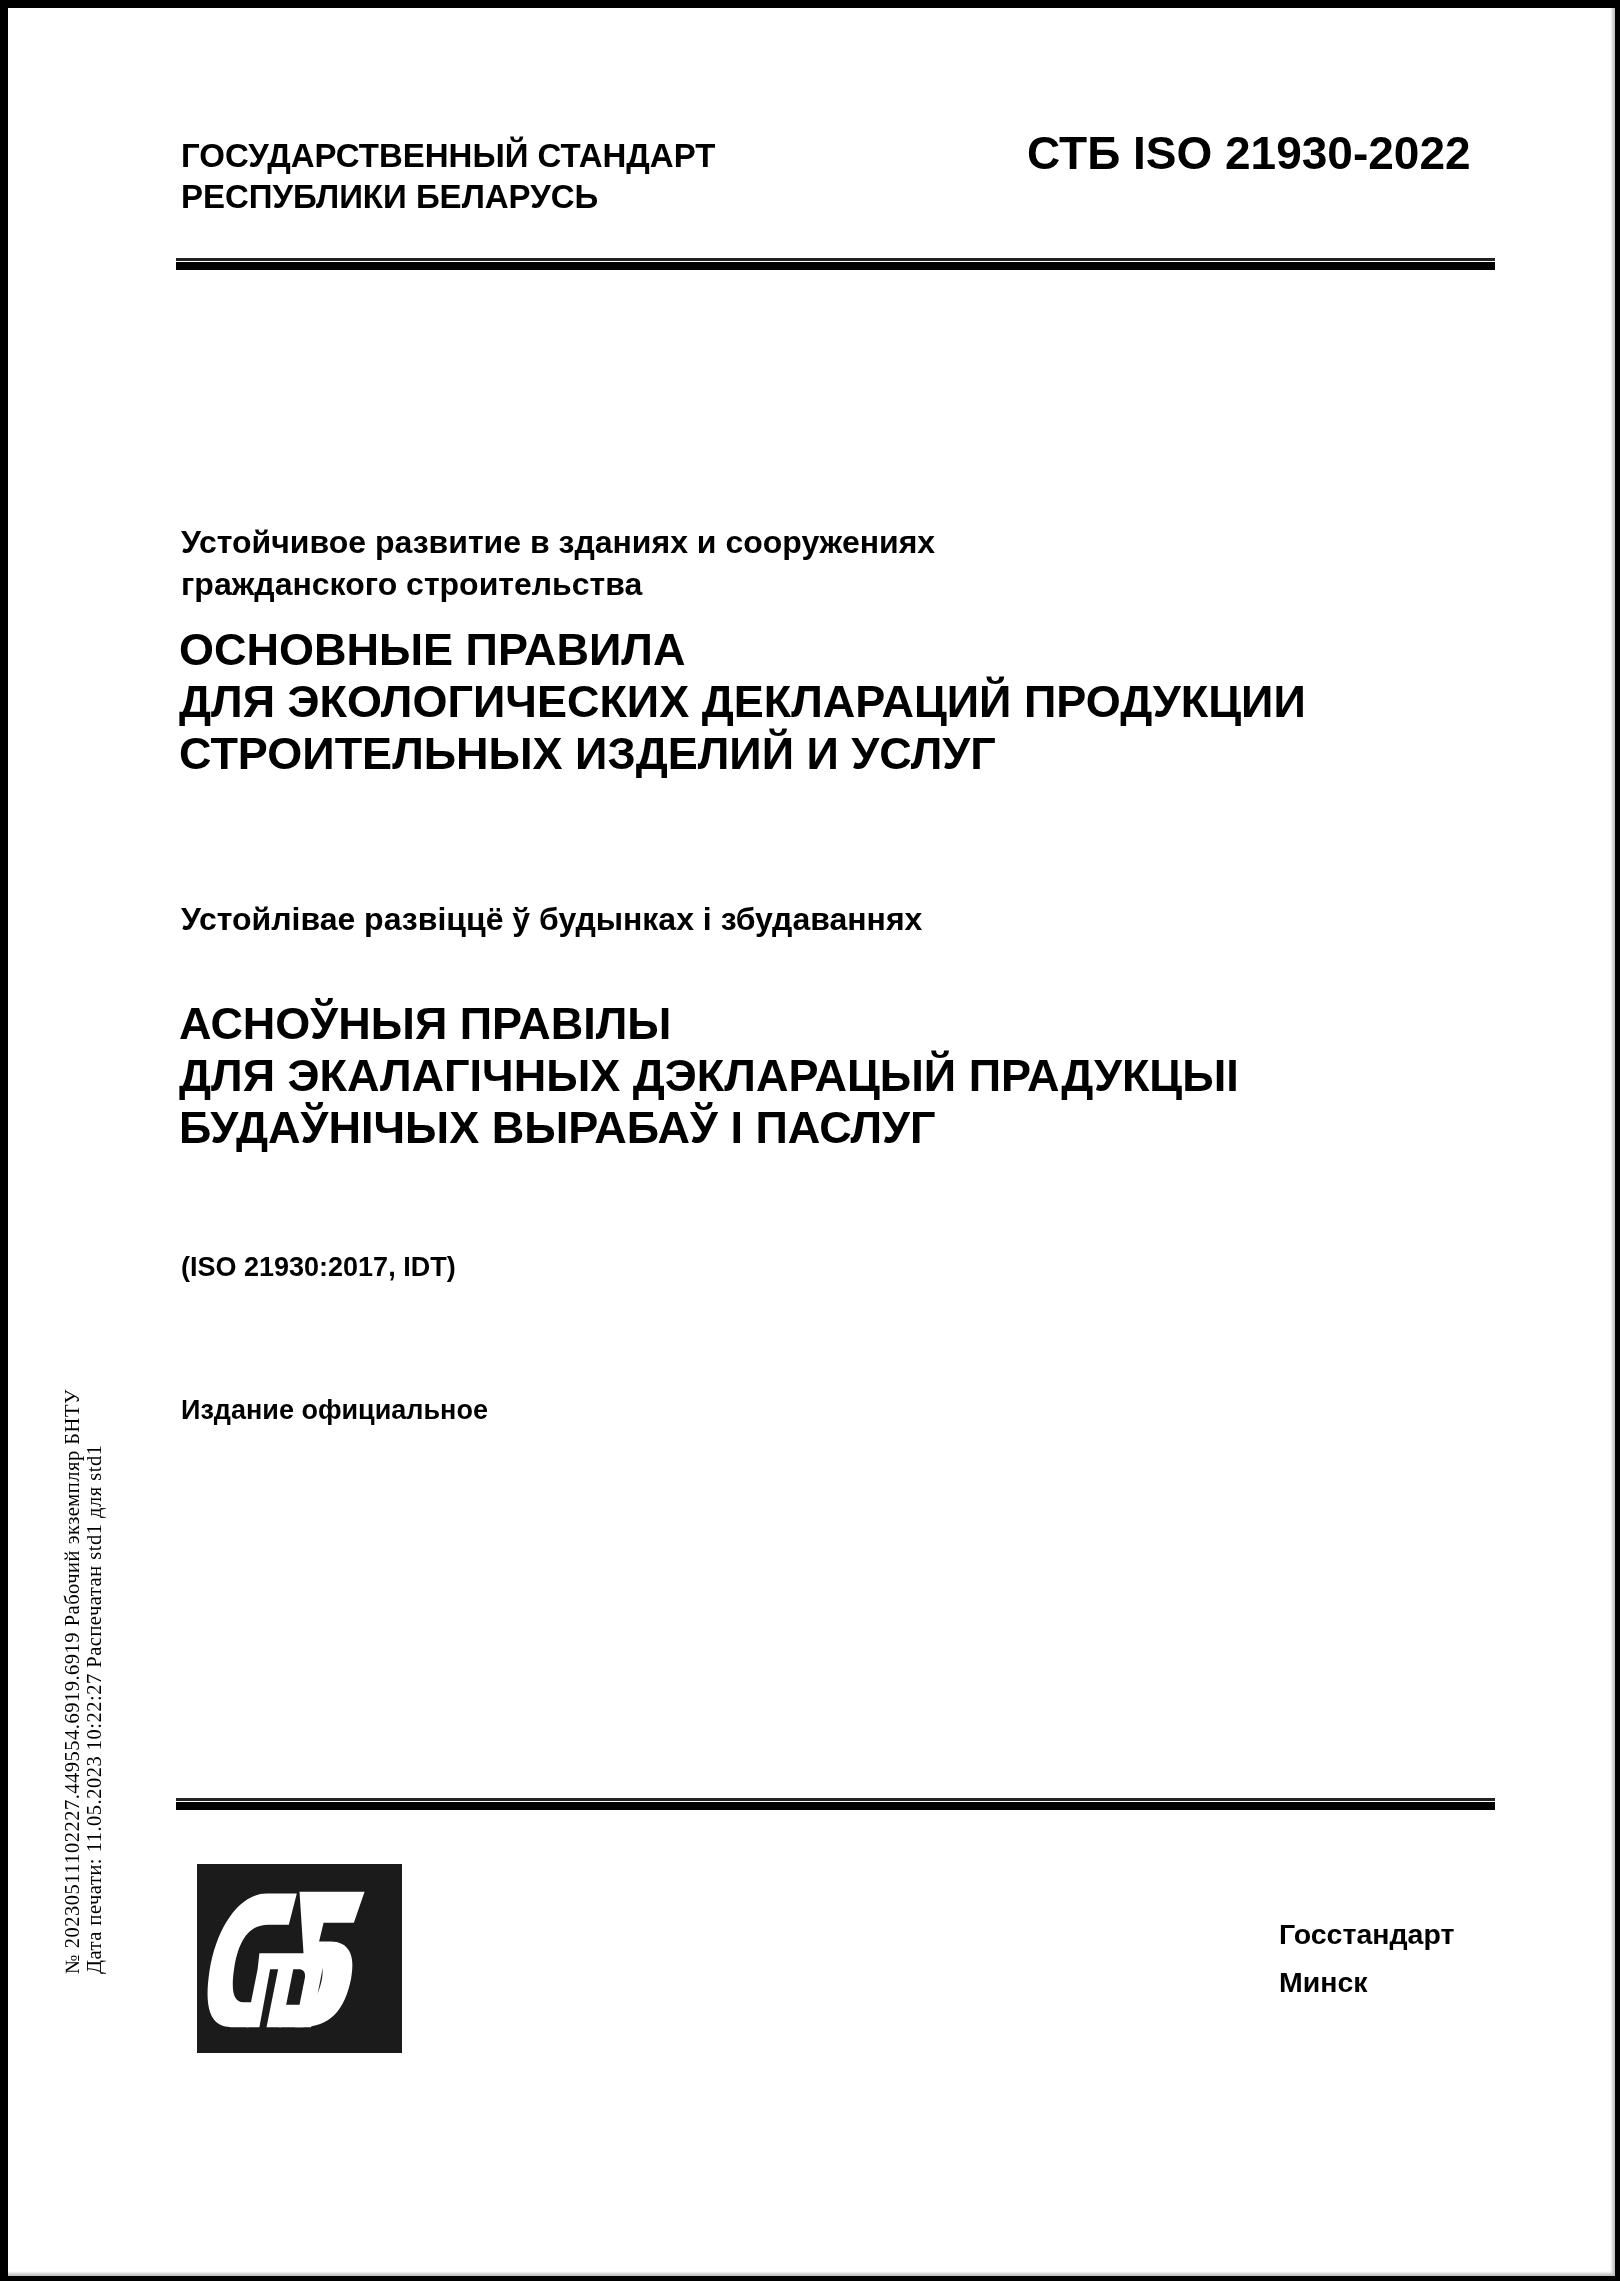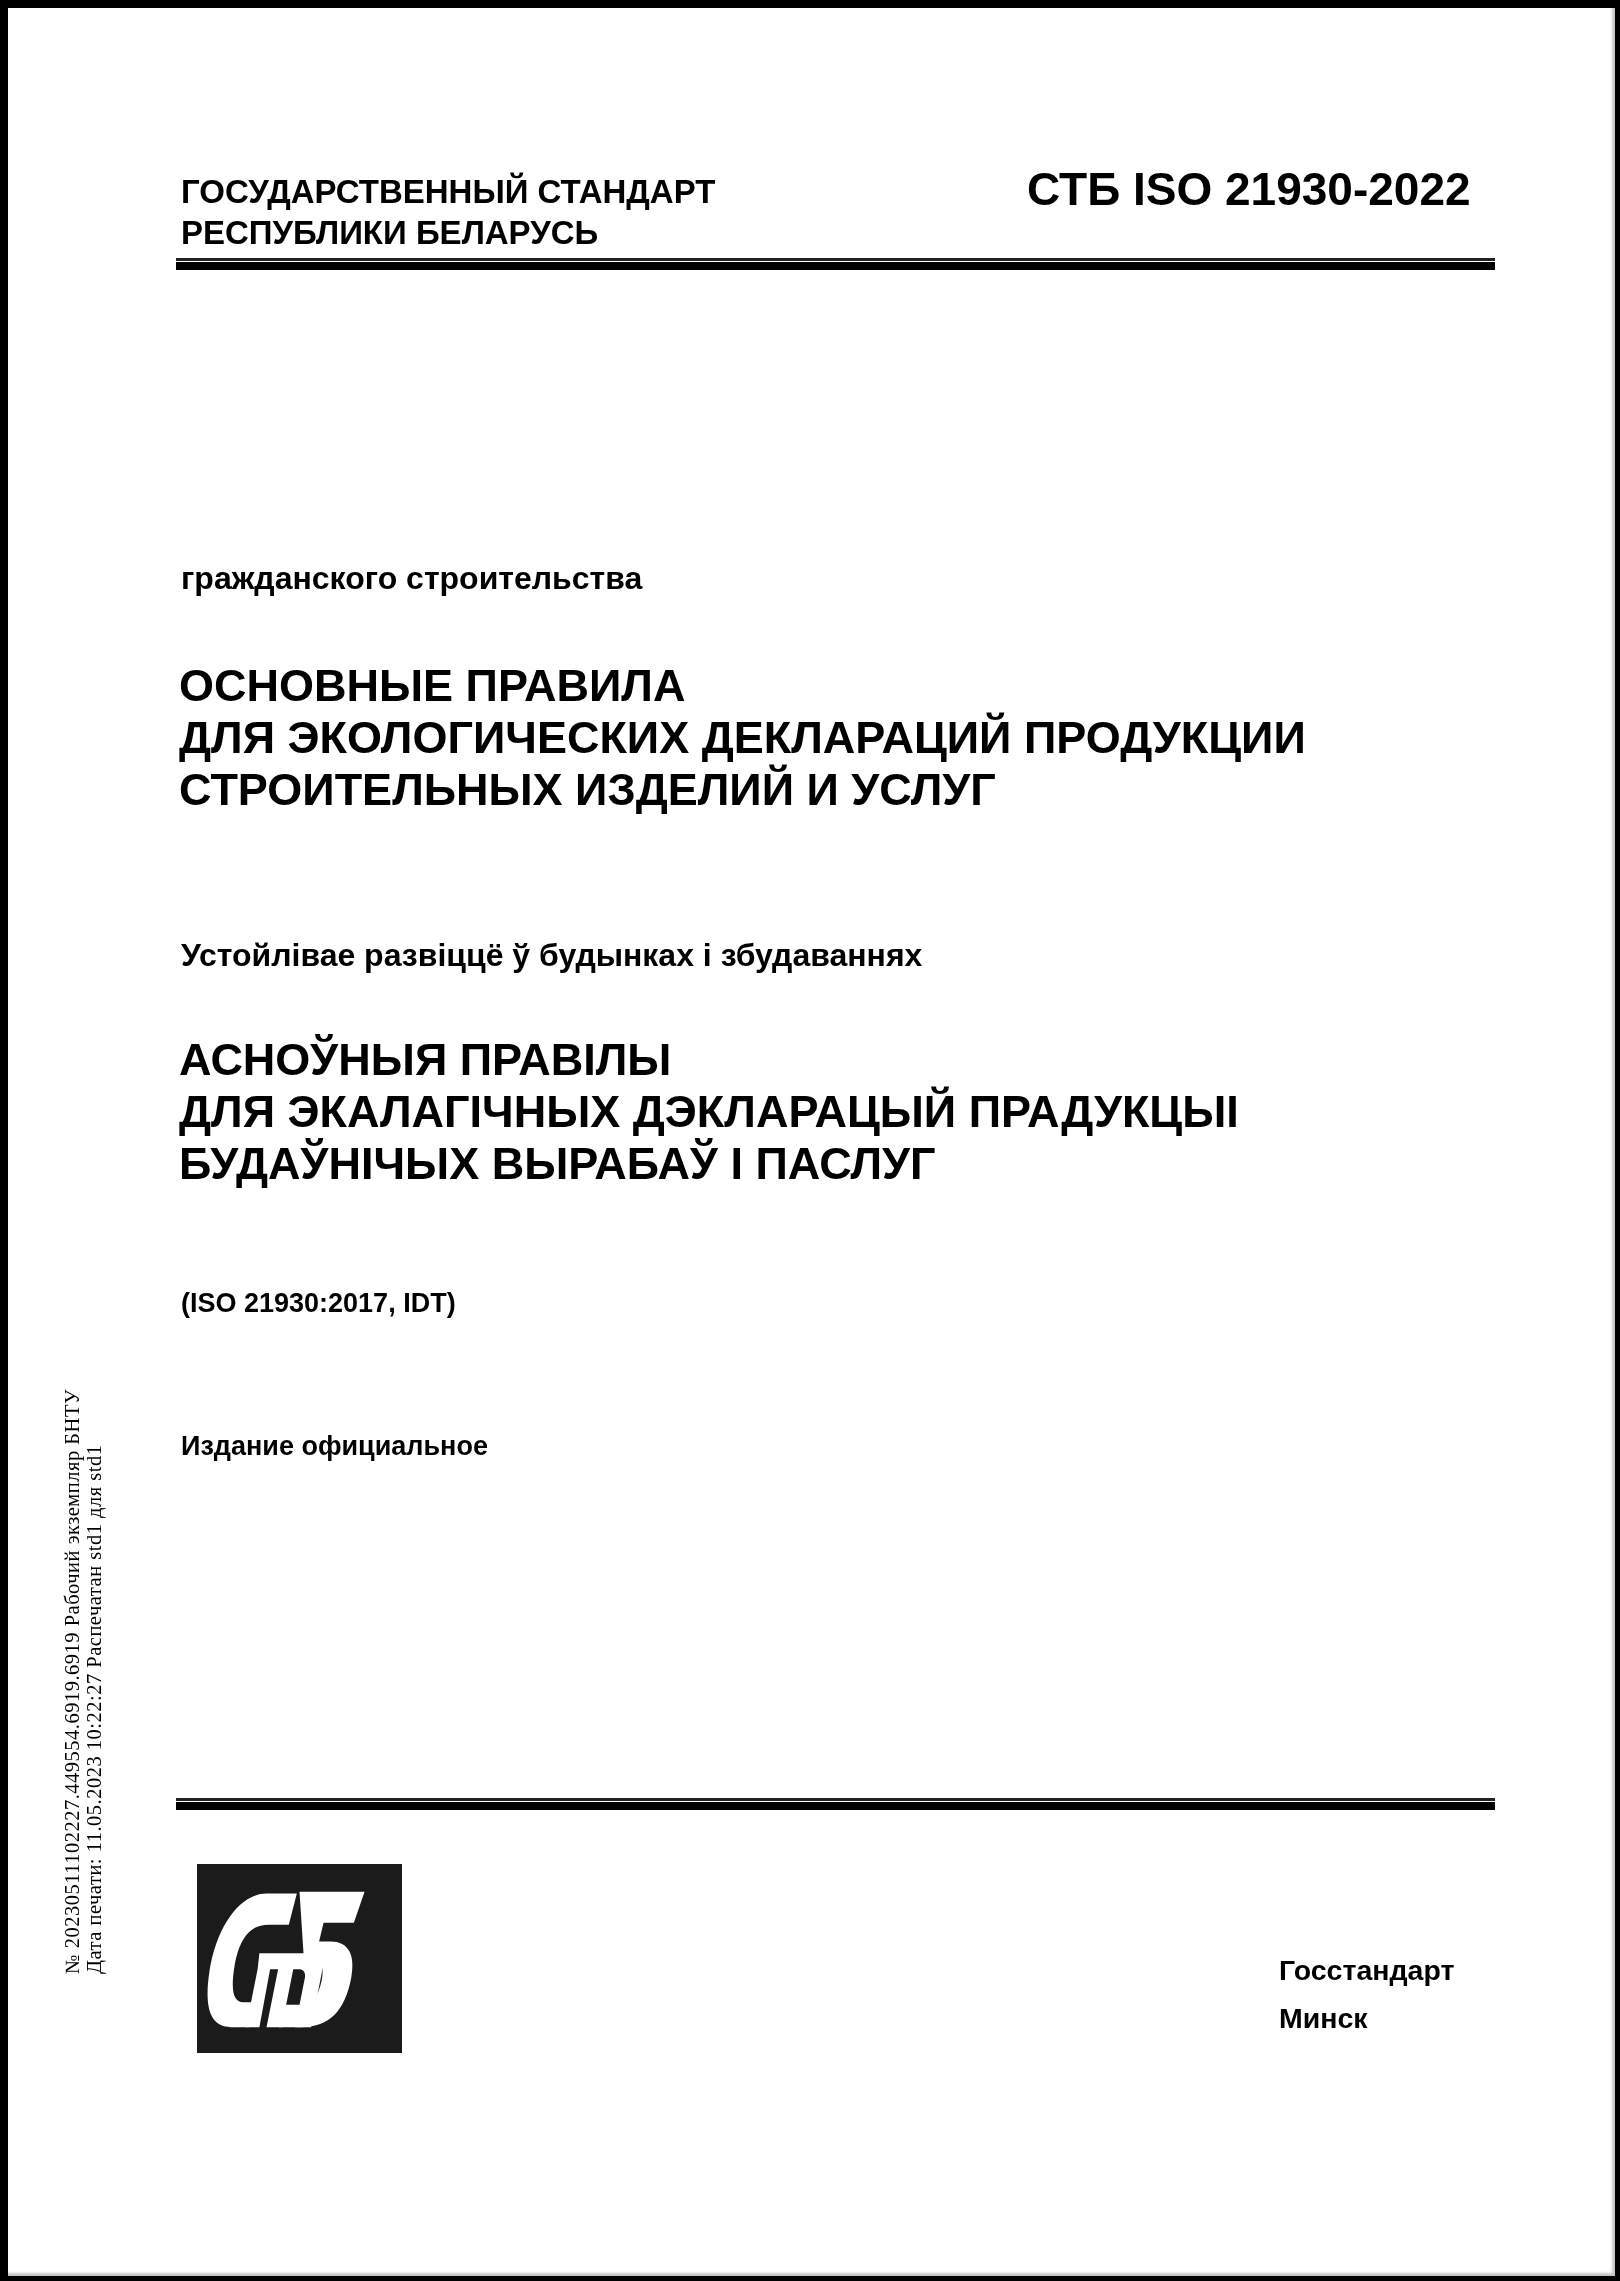--- a/index.html
+++ b/index.html
@@ -5,21 +5,21 @@
   html, body { margin: 0; padding: 0; background: #ffffff; }
   body { width: 1620px; height: 2281px; position: relative; overflow: hidden;
          font-family: "Liberation Sans", "DejaVu Sans", sans-serif; color: #000; }
 
   .frame { position: absolute; left: 0; top: 0; width: 1620px; height: 2281px;
            box-sizing: border-box; border-top: 8px solid #000; border-left: 8px solid #000;
            border-right: 5.3px solid #000; border-bottom: 5.3px solid #000; }
   .frame-inner { position: absolute; left: 8px; top: 8px; right: 5.3px; bottom: 5.3px;
                  box-shadow: inset -2.7px -2.7px 2.7px rgba(0,0,0,0.25); }
 
-  .abs { position: absolute; white-space: nowrap; margin-top: 36px; }
+  .abs { position: absolute; white-space: nowrap; }
 
   .header-left { left: 181px; top: 135px; font-weight: bold; font-size: 33px; line-height: 41px; }
   .header-right { left: 1027px; top: 127px; font-weight: bold; font-size: 46px; line-height: 53px; }
 
   .rule { position: absolute; left: 176px; width: 1319px; }
   .rule .thin { height: 2.7px; background: #222; }
   .rule .gap { height: 1.8px; background: #fff; }
   .rule .thick { height: 8px; background: #000; }
 
   .ru-sub { left: 181px; top: 521px; font-weight: bold; font-size: 32px; line-height: 42px; }
@@ -50,20 +50,21 @@
 </div>
 <div class="abs header-right">СТБ ISO 21930-2022</div>
 
 <div class="rule" style="top:258px;">
   <div class="thin"></div>
     <div class="gap"></div>
     <div class="thick"></div>
 </div>
 
 <div class="abs ru-sub">
+  <div>Устойчивое развитие в зданиях и сооружениях</div>
   <div>гражданского строительства</div>
 </div>
 <div class="abs ru-title">
   <div>ОСНОВНЫЕ ПРАВИЛА</div>
   <div>ДЛЯ ЭКОЛОГИЧЕСКИХ ДЕКЛАРАЦИЙ ПРОДУКЦИИ</div>
   <div>СТРОИТЕЛЬНЫХ ИЗДЕЛИЙ И УСЛУГ</div>
 </div>
 
 <div class="abs by-sub">
   <div>Устойлівае развіццё ў будынках і збудаваннях</div>

